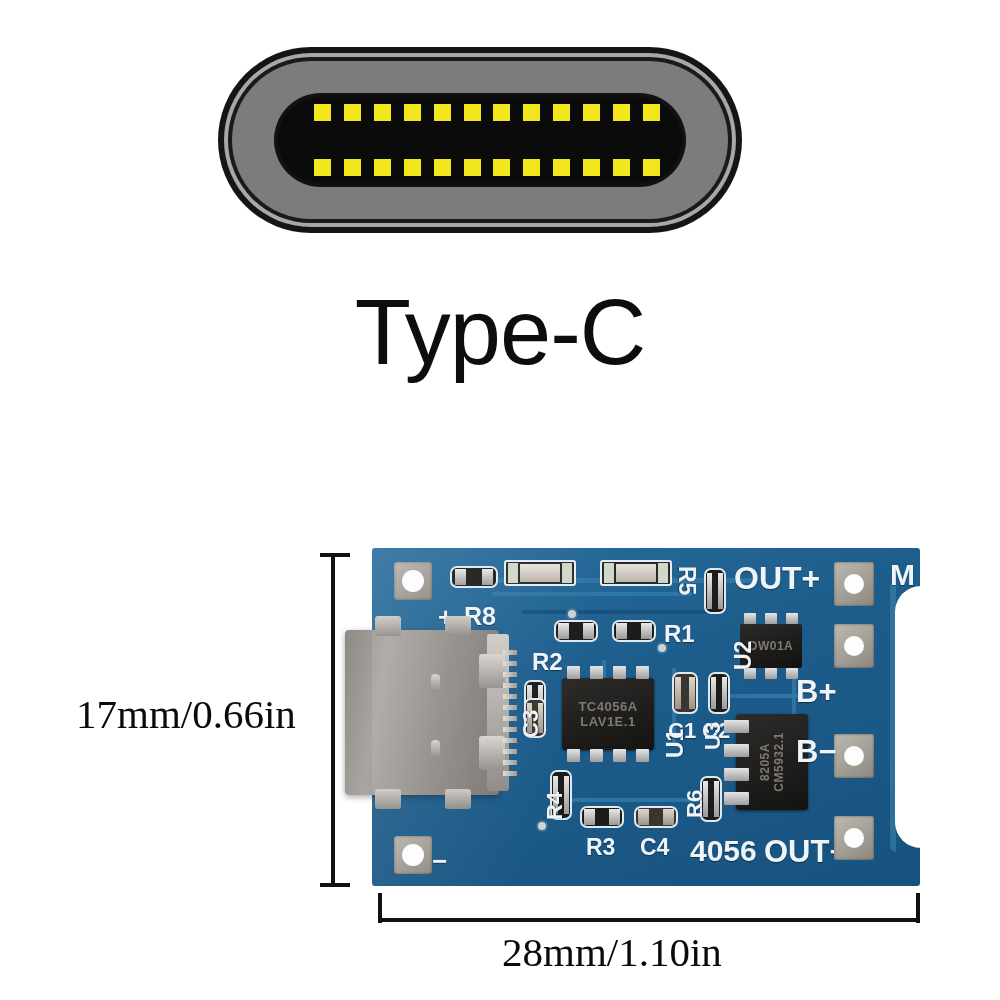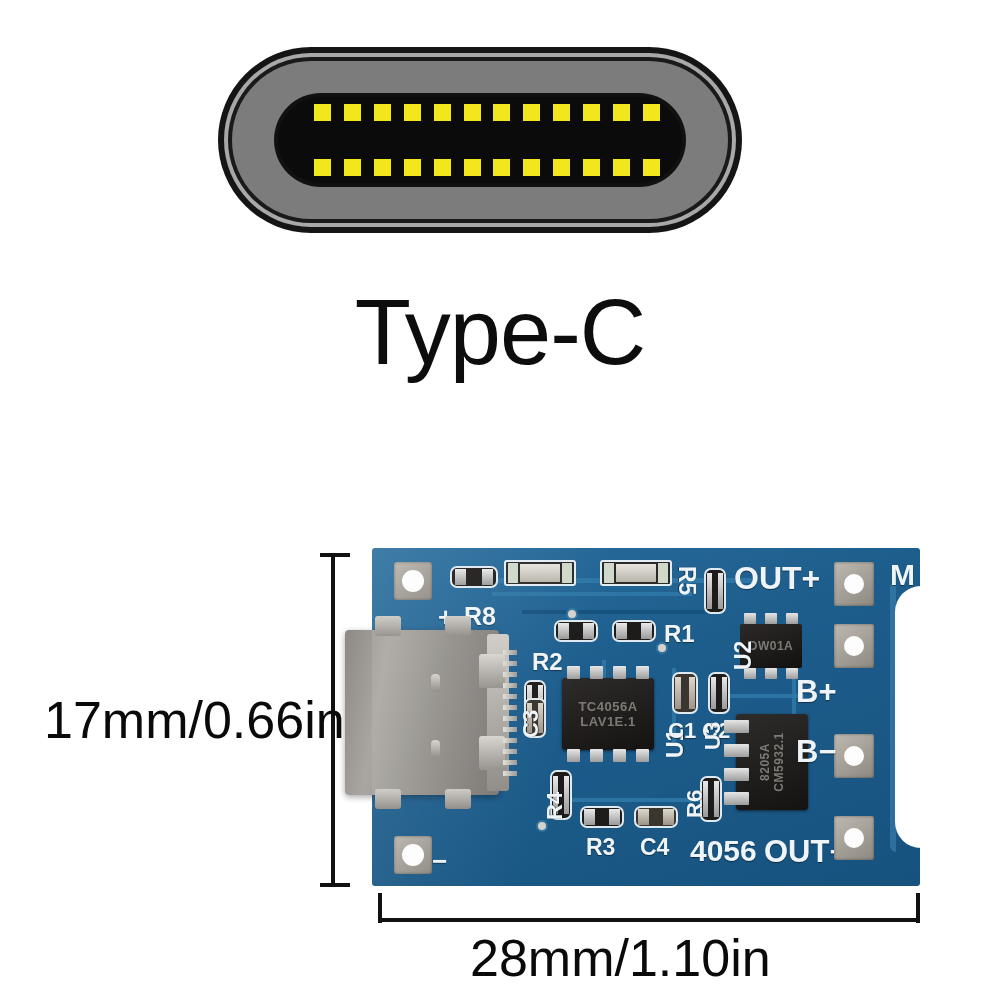--- a/index.html
+++ b/index.html
@@ -89,23 +89,24 @@
     letter-spacing: -1px;
     color: #0d0d0d;
     font-family: "Liberation Sans", sans-serif;
     font-weight: 400;
   }
 
   
   .dim-label {
     position: absolute;
     color: #0a0a0a;
-    font-size: 52px;
-    font-family: Liberation Sans, sans-serif;
+    font-size: 41px;
+    font-family: Liberation Serif, serif;
     white-space: nowrap;
+    margin-left: 32px;
   }
   #dim-height-label { left: 44px; top: 690px; }
   #dim-width-label  { left: 470px; top: 928px; }
 
   .dim-line-v {
     position: absolute;
     background: #111;
     width: 4px;
   }
   .dim-line-h {

